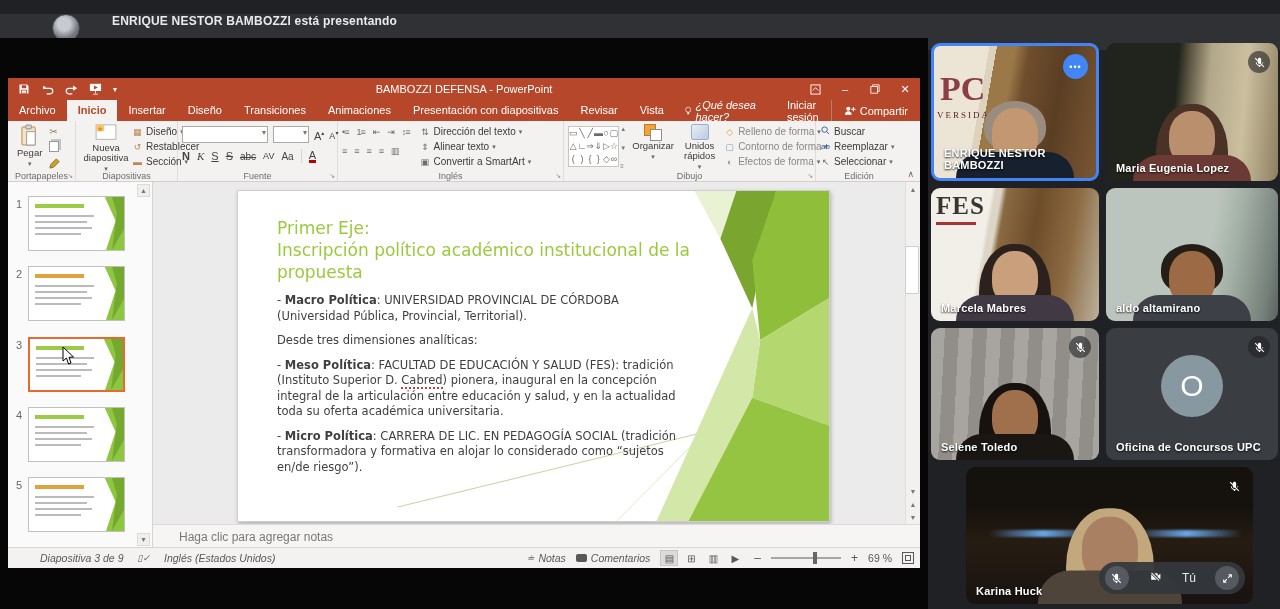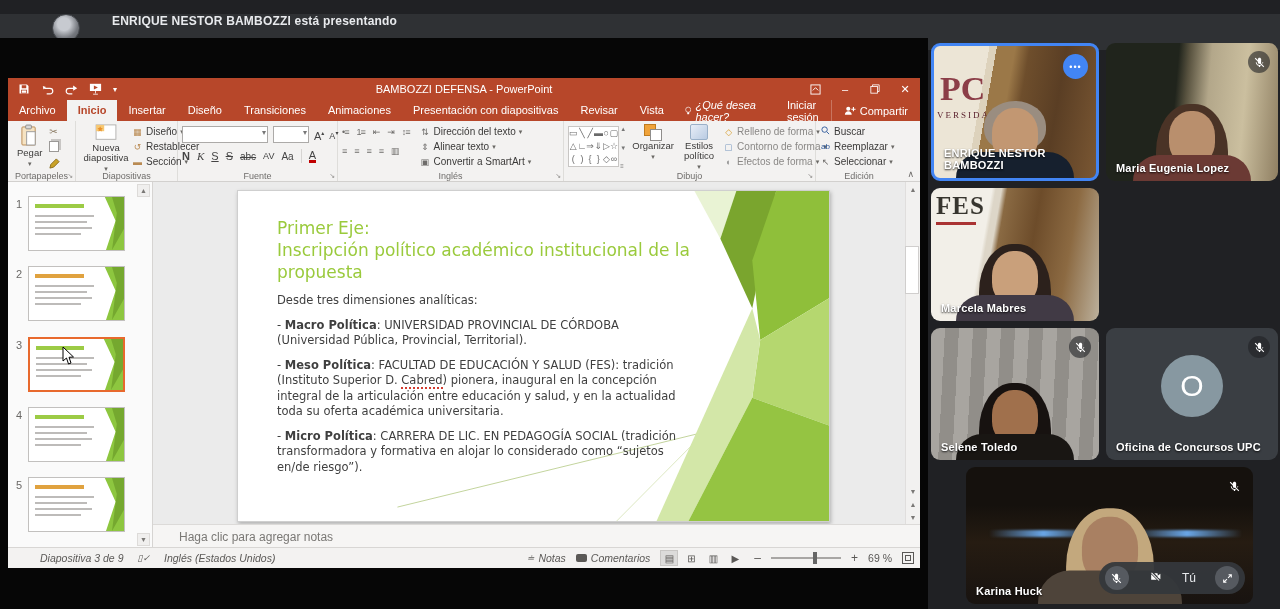--- a/index.html
+++ b/index.html
@@ -392,21 +392,21 @@
             <span>▼</span>
             <span>≡</span>
           </div>
         <div class="bigbtn">
           <span class="orgic"></span>
           <span>Organizar</span>
             <span class="car">▾</span>
         </div>
         <div class="bigbtn">
           <span class="qsic"></span>
-          <span>Estilos político</span>
+          <span>Unidos rápidos</span>
             <span class="car">▾</span>
         </div>
         <div class="scol" style="margin-left:4px;color:#8a8886;">
           <span class="sbtn">
               <span class="sico" style="color:#d8a33a;">◇</span>
               <span>Relleno de forma</span>
               <span class="car">▾</span>
             </span>
           <span class="sbtn">
               <span class="sico" style="color:#7a99c0;">▢</span>
@@ -526,22 +526,22 @@
             <line x1="380" y1="332" x2="560" y2="150" stroke="#dde8c2" stroke-width="1"></line>
             <polygon points="484,48 500,0 458,0" fill="#e9f3d4"></polygon>
             <polygon points="500,0 540,0 516,118 484,48" fill="#7aa52e"></polygon>
             <polygon points="540,0 593,0 593,108 524,150 516,70" fill="#8fbf3a"></polygon>
             <polygon points="593,108 593,236 516,208 524,150" fill="#b5d76f"></polygon>
             <polygon points="516,118 524,150 516,208 452,332 420,332" fill="#d3e7a8"></polygon>
             <polygon points="593,236 593,332 452,332 516,208" fill="#95c442"></polygon>
           </svg>
           <h1><span>Primer Eje:</span><br><span>Inscripción político académico institucional de la propuesta</span></h1>
           <div class="slidebody" id="slidebody">
+              <p><span> - </span><span style="font-weight: 700;">Macro Política</span><span>: UNIVERSIDAD PROVINCIAL DE CÓRDOBA  (Universidad Pública, Provincial, Territorial).</span></p>
               <p><span>Desde tres dimensiones analíticas:</span></p>
-              <p><span> - </span><span style="font-weight: 700;">Macro Política</span><span>: UNIVERSIDAD PROVINCIAL DE CÓRDOBA  (Universidad Pública, Provincial, Territorial).</span></p>
               <p><span> - </span><span style="font-weight: 700;">Meso Política</span><span>: FACULTAD DE EDUCACIÓN Y SALUD (FES): tradición (Instituto Superior D. </span><span class="misspell">Cabred</span><span>) pionera, inaugural en la concepción integral de la articulación entre educación y salud, y en la actualidad toda su oferta académica universitaria.</span></p>
               <p><span> - </span><span style="font-weight: 700;">Micro Política</span><span>: CARRERA DE LIC. EN PEDAGOGÍA SOCIAL (tradición transformadora y formativa en alojar lo considerado como “sujetos en/de riesgo”).</span></p>
             </div>
         </div>
         <div class="vsb">
           <span class="sa" style="top:1px;">▲</span>
           <div class="sthumb"></div>
           <span class="sa" style="bottom:27px;">▼</span>
           <span class="sa" style="bottom:14px;">▲</span>
           <span class="sa" style="bottom:1px;">▼</span>
@@ -617,20 +617,28 @@
       <div class="tile t-marcela longhair" style="left: 931px; top: 188px; width: 168px; height: 133px;">
         <div class="logo1">FES</div>
         <div class="logo2"> </div>
         <div class="person">
           <div class="hair"></div>
           <div class="head"></div>
           <div class="torso"></div>
         </div>
         <div class="pname">Marcela Mabres</div>
       </div>
+      <div class="tile t-aldo" style="left: 1106px; top: 188px; width: 172px; height: 133px;">
+        <div class="person">
+          <div class="hair"></div>
+          <div class="head"></div>
+          <div class="torso"></div>
+        </div>
+        <div class="pname">aldo altamirano</div>
+      </div>
       <div class="tile t-selene longhair" style="left: 931px; top: 328px; width: 168px; height: 132px;">
         <div class="person">
           <div class="hair"></div>
           <div class="head"></div>
           <div class="torso"></div>
         </div>
         <div class="micoff">
           <svg width="13" height="13" viewBox="0 0 24 24">
             <path fill="#fff" d="M12 14.5c1.7 0 3-1.3 3-3V6c0-1.7-1.3-3-3-3s-3 1.3-3 3v5.5c0 1.7 1.3 3 3 3z"></path>
             <path fill="#fff" d="M17.3 11.5c0 .5-.1 1-.3 1.5l1.2 1.2c.4-.8.7-1.8.7-2.7h-1.6zM6.7 11.5H5.1c0 3.3 2.5 6 5.7 6.6v2.4h2.4v-2.4c.8-.1 1.5-.4 2.2-.8l-1.2-1.2c-.6.3-1.4.5-2.2.5-2.9 0-5.3-2.3-5.3-5.1z"></path>

